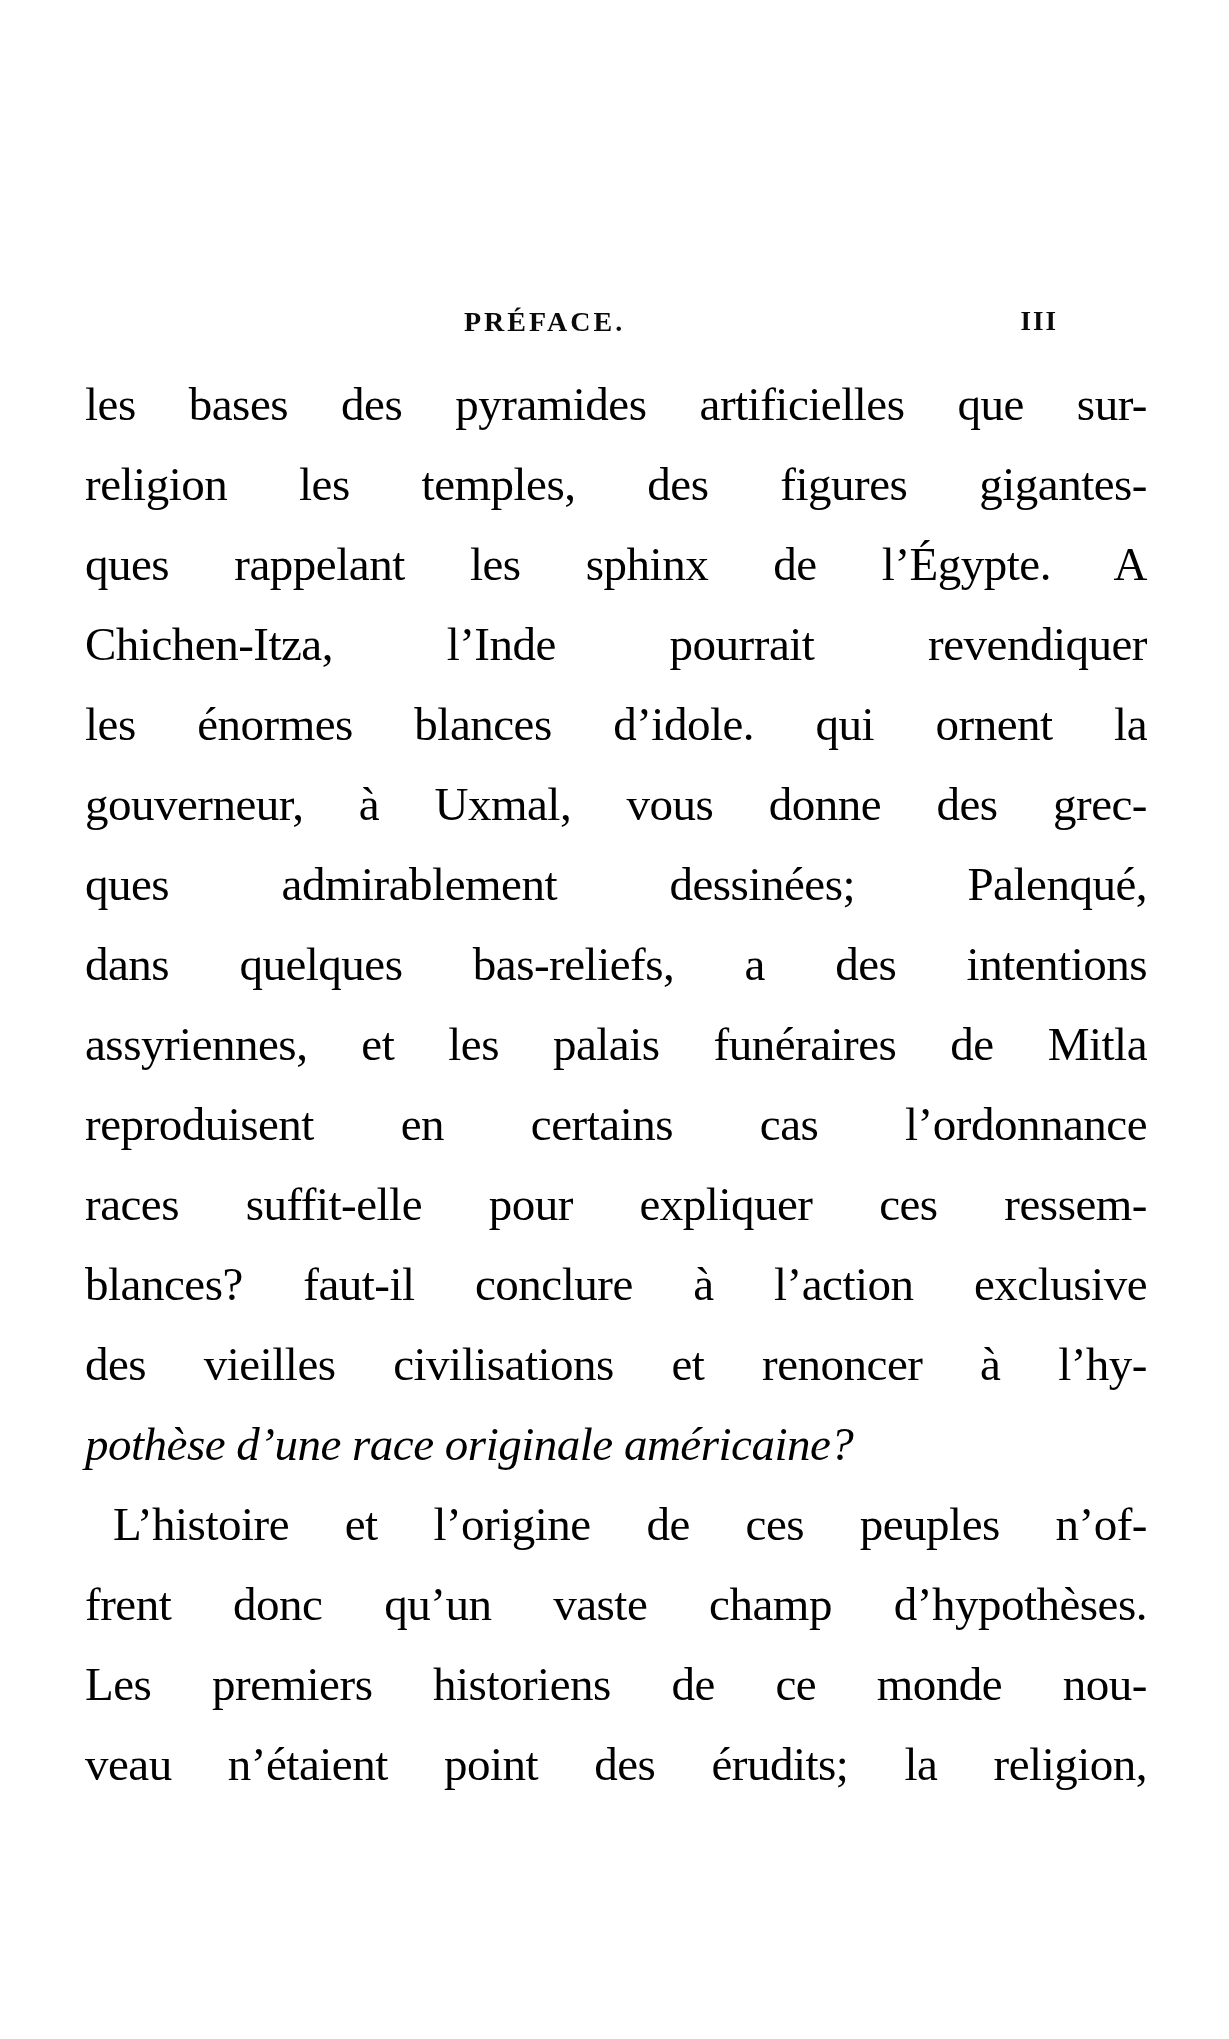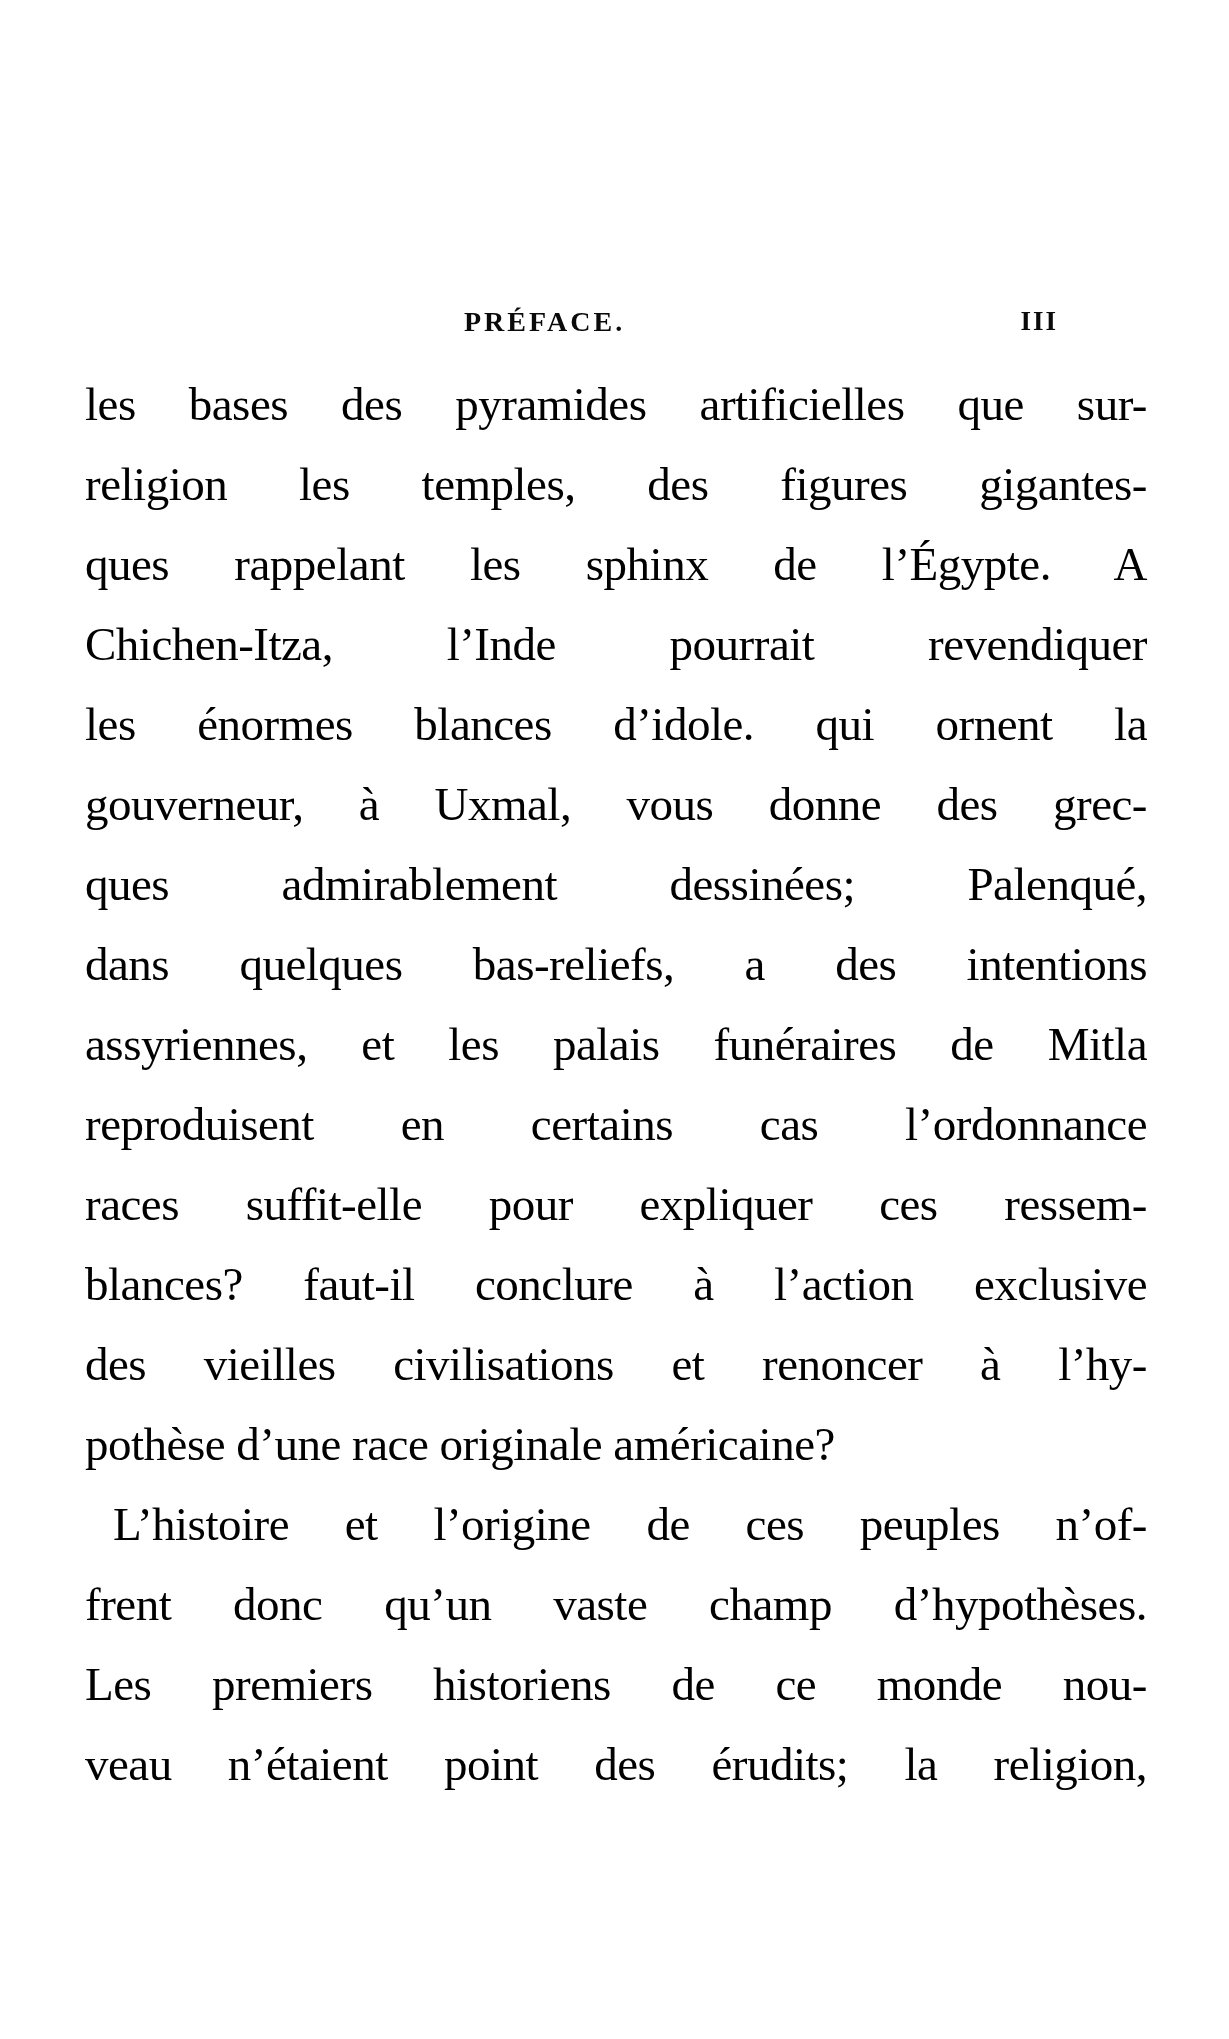--- a/index.html
+++ b/index.html
@@ -52,20 +52,21 @@
     line-height: 80px;
     font-size: 47px;
     letter-spacing: -0.5px;
     white-space: nowrap;
     text-align: justify;
     text-justify: inter-word;
     text-align-last: justify;
   }
   .text-line.para-end {
     text-align-last: left;
+    font-style: italic;
   }
   .text-line.indent {
     padding-left: 28px;
   }
 </style>
 </head>
 <body>
 
 <div class="page">
   <div class="page-header">

